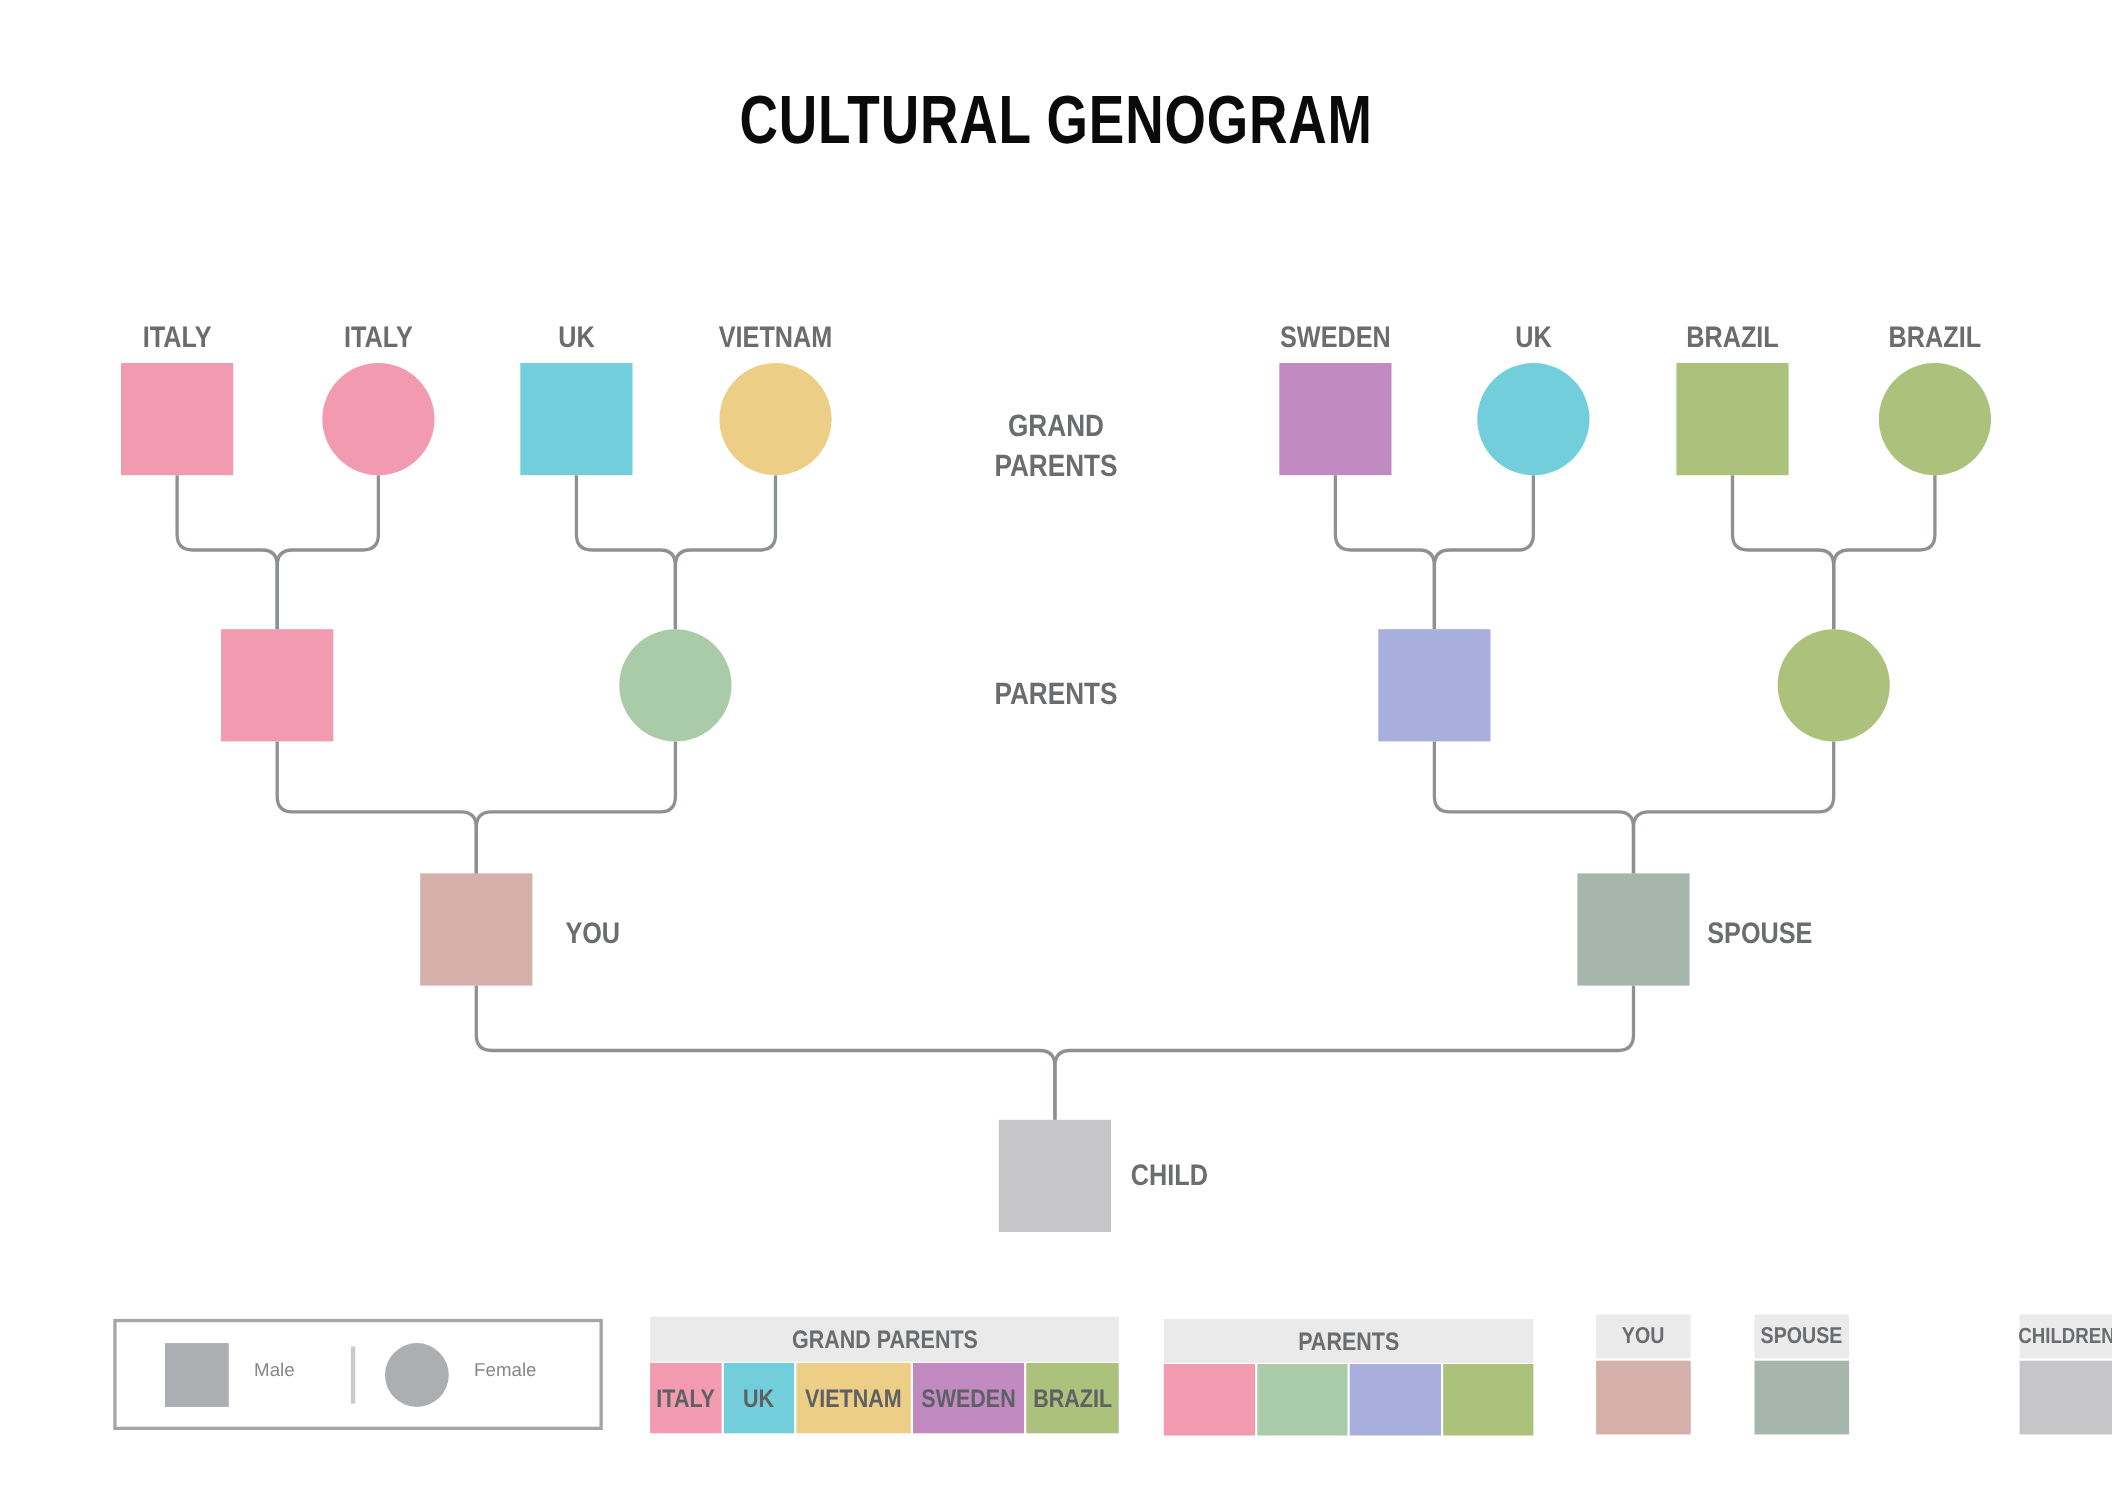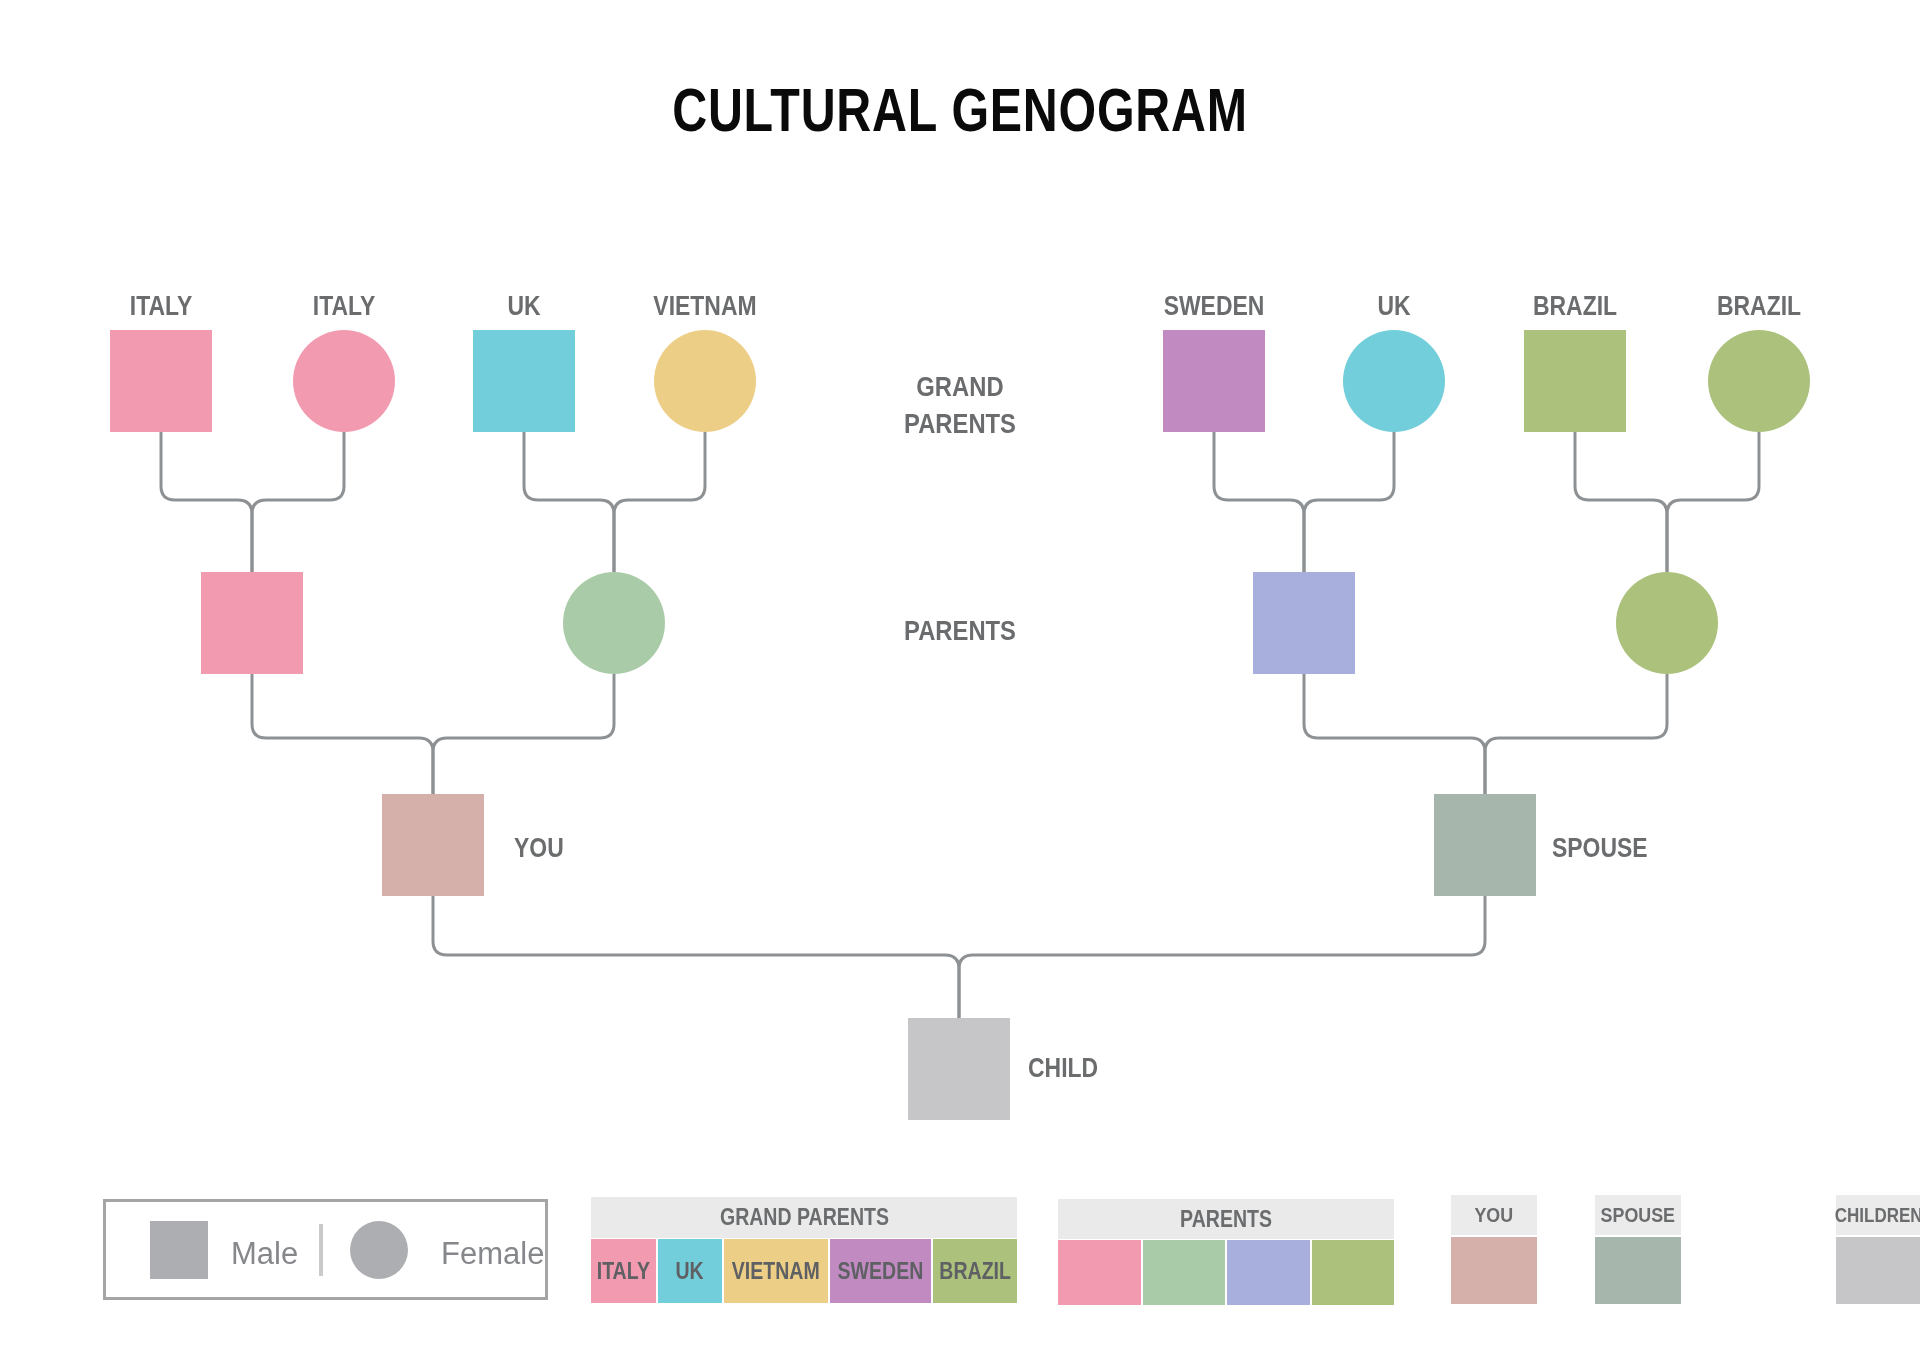--- a/index.html
+++ b/index.html
@@ -15,21 +15,21 @@
           white-space:nowrap;transform:translateX(-50%) scaleX(0.85);}
   .gen-label{position:absolute;font-weight:700;font-size:28px;line-height:37px;color:#6A6C6E;
           text-align:center;white-space:pre-line;transform:translateX(-50%) scaleX(0.85);}
   .side-label{position:absolute;font-weight:700;font-size:27px;line-height:32px;color:#6A6C6E;
           white-space:nowrap;transform:scaleX(0.85);transform-origin:left center;}
   
   .legend-box{position:absolute;left:103px;top:1199px;width:439px;height:95px;
           border:3px solid #A3A5A7;background:#fff;}
   .legend-square{position:absolute;left:44px;top:19px;width:58px;height:58px;}
   .legend-circle{position:absolute;left:244px;top:19px;width:58px;height:58px;border-radius:50%;}
-  .legend-text{position:absolute;top:34px;font-size:31px;color:#85878A;}
+  .legend-text{position:absolute;top:34px;font-size:17px;color:#85878A;}
   .legend-div{position:absolute;left:213px;top:22px;width:4px;height:52px;background:#C9CACB;}
   
   .key{position:absolute;}
   .key-header{background:#EAEAEA;display:flex;align-items:center;justify-content:center;
           font-weight:700;color:#6A6C6E;}
   .key-header span, .key-swatch span{display:inline-block;transform:scaleX(0.85);white-space:nowrap;}
   .key-swatches{display:flex;gap:2px;}
   .key-swatch{flex:1;display:flex;align-items:center;justify-content:center;
           font-weight:700;color:#5E6063;}
   .mini-key{position:absolute;width:86px;}
@@ -105,21 +105,21 @@
   <div class="shape" style="left: 1434px; top: 794px; background: rgb(166, 182, 172);"></div>
   <div class="side-label" style="left:1552px;top:832px">SPOUSE</div>
   <div class="shape" style="left: 908px; top: 1018px; background: rgb(198, 198, 200);"></div>
   <div class="side-label" style="left:1028px;top:1052px">CHILD</div>
 
   <div class="legend-box">
     <div class="legend-square" style="background: rgb(172, 174, 177);"></div>
     <div class="legend-text" style="left:125px">Male</div>
     <div class="legend-div"></div>
     <div class="legend-circle" style="background: rgb(172, 174, 177);"></div>
-    <div class="legend-text" style="left:335px">Female</div>
+    <div class="legend-text" style="left:325px">Female</div>
   </div>
 
   <div class="key" style="left:591px;top:1197px;width:426px">
     <div class="key-header" style="height:41px;font-size:23px">
       <span>GRAND PARENTS</span>
     </div>
     <div class="key-swatches" style="height:64px;margin-top:1px">
       <div class="key-swatch" style="font-size: 23px; background: rgb(242, 154, 175);">
           <span>ITALY</span>
         </div>

